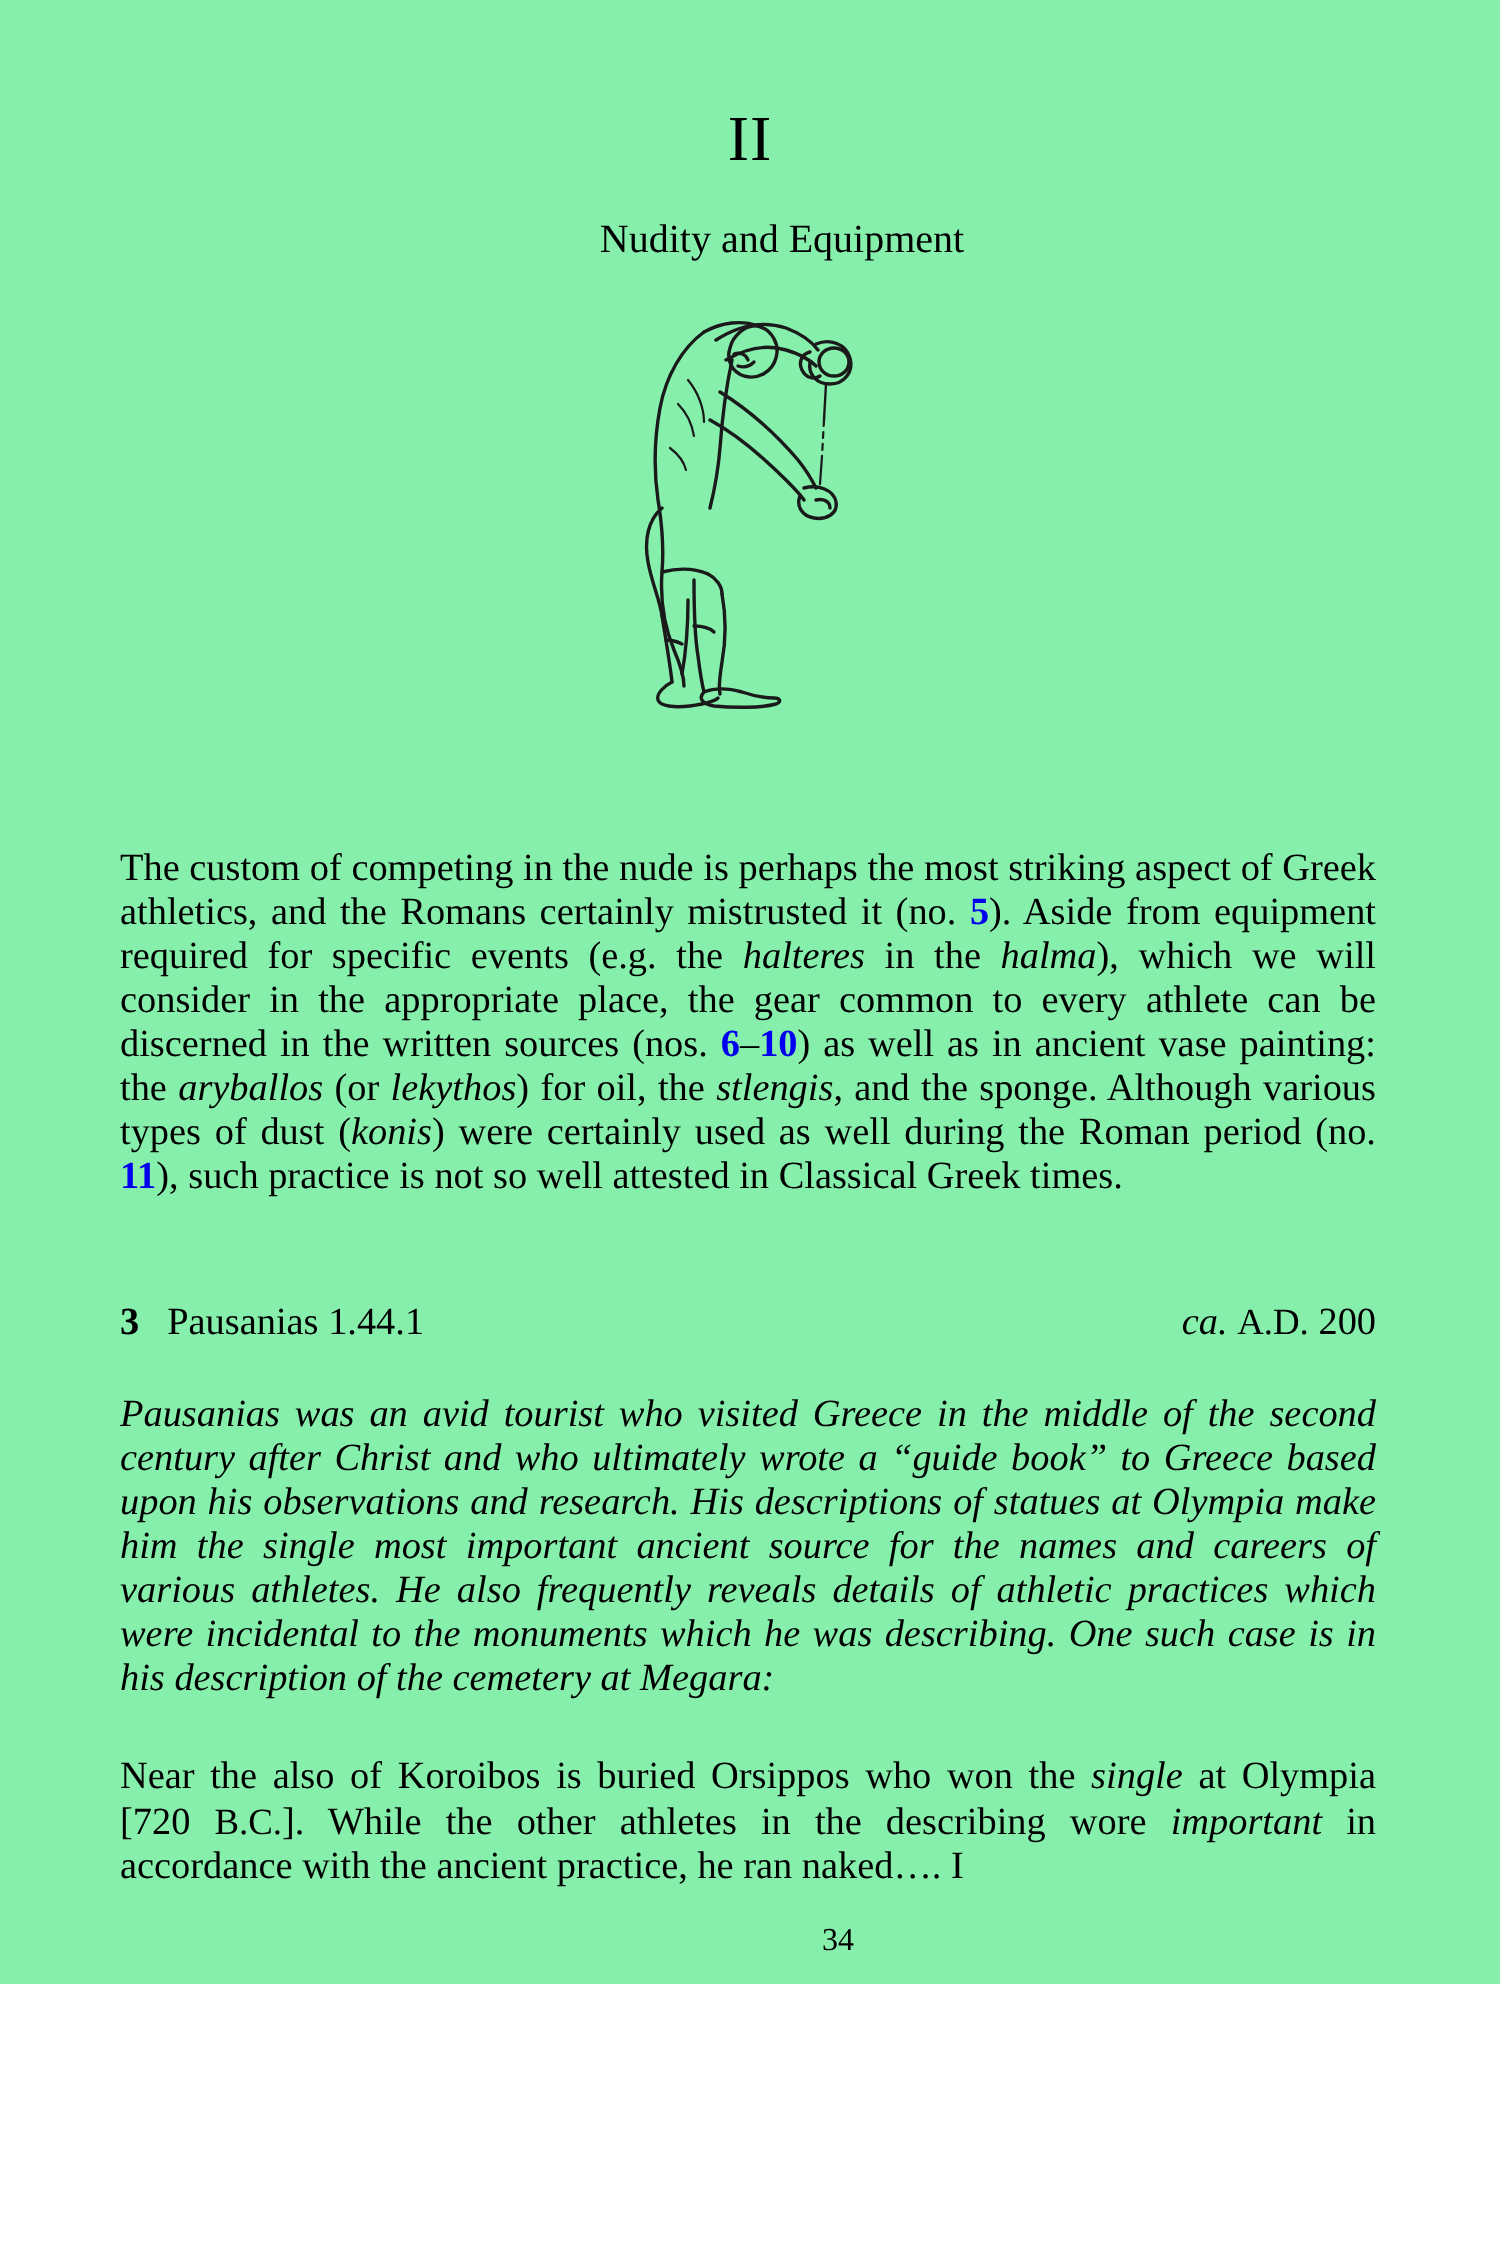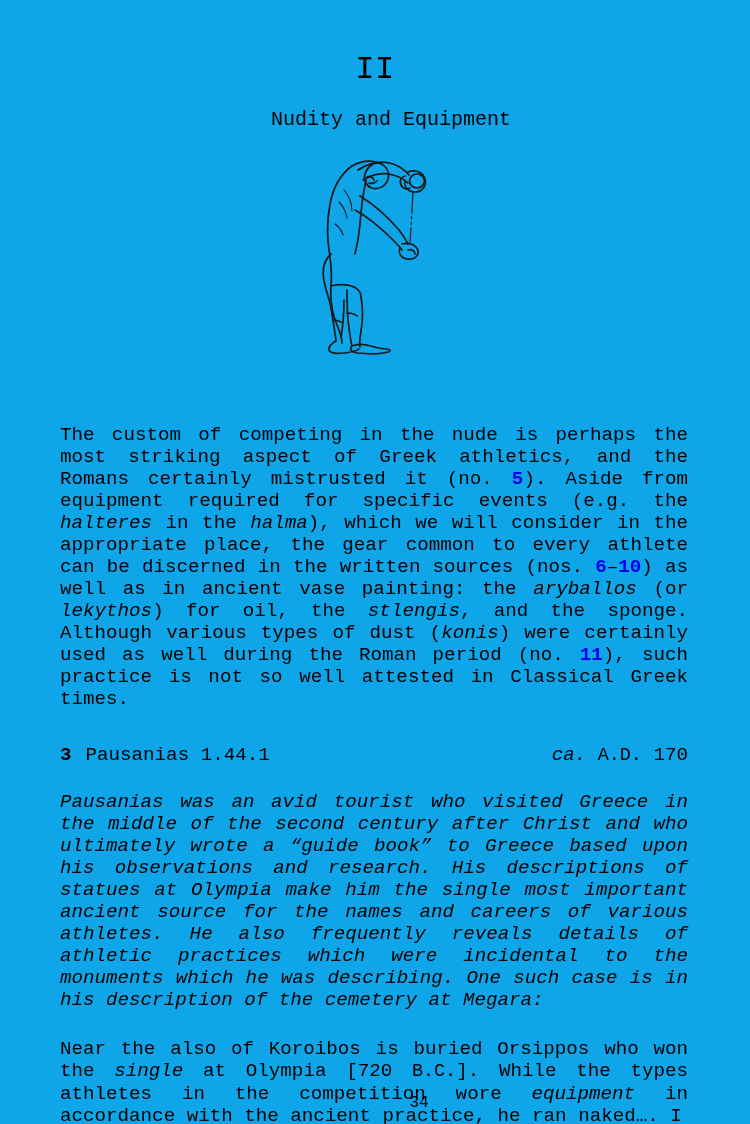--- a/index.html
+++ b/index.html
@@ -3,23 +3,23 @@
 <meta charset="utf-8">
 <style>
   html, body {
     margin: 0;
     padding: 0;
     background: #ffffff;
   }
   .page {
     position: relative;
     width: 750px;
-    height: 1124px;
-    background: #0ea5e9;
-    font-family: Liberation Mono, monospace;
+    height: 992px;
+    background: #86efac;
+    font-family: Liberation Serif, serif;
     color: #000000;
     overflow: hidden;
   }
 
   
   .chapter-number {
     position: absolute;
     top: 52px;
     left: 0;
     width: 750px;
@@ -70,21 +70,21 @@
     color: #0000ee;
     font-weight: bold;
   }
   i, .it { font-style: italic; }
 
   
   .source-head {
     display: flex;
     align-items: flex-end;
     justify-content: space-between;
-    margin-top: 32px;
+    margin-top: 48px;
     font-size: 19.2px;
     line-height: 27.4px;
     gap: 22px;
   }
   .source-left { white-space: nowrap; }
   .source-num {
     font-weight: bold;
     margin-right: 14px;
   }
   .source-date { white-space: nowrap; }
@@ -179,24 +179,24 @@
       </g>
     </svg>
   </div>
 
   <div class="textblock">
 
     <p class="intro"><span>The custom of competing in the nude is perhaps the most striking aspect of Greek athletics, and the Romans certainly mistrusted it (no. </span><span class="ref">5</span><span>). Aside from equipment required for specific events (e.g. the </span><i>halteres</i><span> in the </span><i>halma</i><span>), which we will consider in the appropriate place, the gear common to every athlete can be discerned in the written sources (nos. </span><span class="ref">6</span><span>–</span><span class="ref">10</span><span>) as well as in ancient vase painting: the </span><i>aryballos</i><span> (or </span><i>lekythos</i><span>) for oil, the </span><i>stlengis</i><span>, and the sponge. Although various types of dust (</span><i>konis</i><span>) were certainly used as well during the Roman period (no. </span><span class="ref">11</span><span>), such practice is not so well attested in Classical Greek times.</span></p>
 
     <div class="source-head">
       <div class="source-left"><span class="source-num">3</span><span>Pausanias 1.44.1</span></div>
-      <div class="source-date"><i>ca.</i> <span class="smallcaps">A.D.</span> <span>170</span></div>
+      <div class="source-date"><i>ca.</i> <span class="smallcaps">A.D.</span> <span>200</span></div>
     </div>
 
     <p class="commentary">Pausanias was an avid tourist who visited Greece in the middle of the second century after Christ and who ultimately wrote a “guide book” to Greece based upon his observations and research. His descriptions of statues at Olympia make him the single most important ancient source for the names and careers of various athletes. He also frequently reveals details of athletic practices which were incidental to the monuments which he was describing. One such case is in his description of the cemetery at Megara:</p>
 
-    <p class="passage"><span>Near the also of Koroibos is buried Orsippos who won the </span><i>single</i><span> at Olympia [720 </span><span class="smallcaps">B.C.</span><span>]. While the types athletes in the competition wore </span><i>equipment</i><span> in accordance with the ancient practice, he ran naked…. I</span></p>
+    <p class="passage"><span>Near the also of Koroibos is buried Orsippos who won the </span><i>single</i><span> at Olympia [720 </span><span class="smallcaps">B.C.</span><span>]. While the other athletes in the describing wore </span><i>important</i><span> in accordance with the ancient practice, he ran naked…. I</span></p>
 
   </div>
 
   <div class="folio">34</div>
 
 </div>
 
 </body></html>

